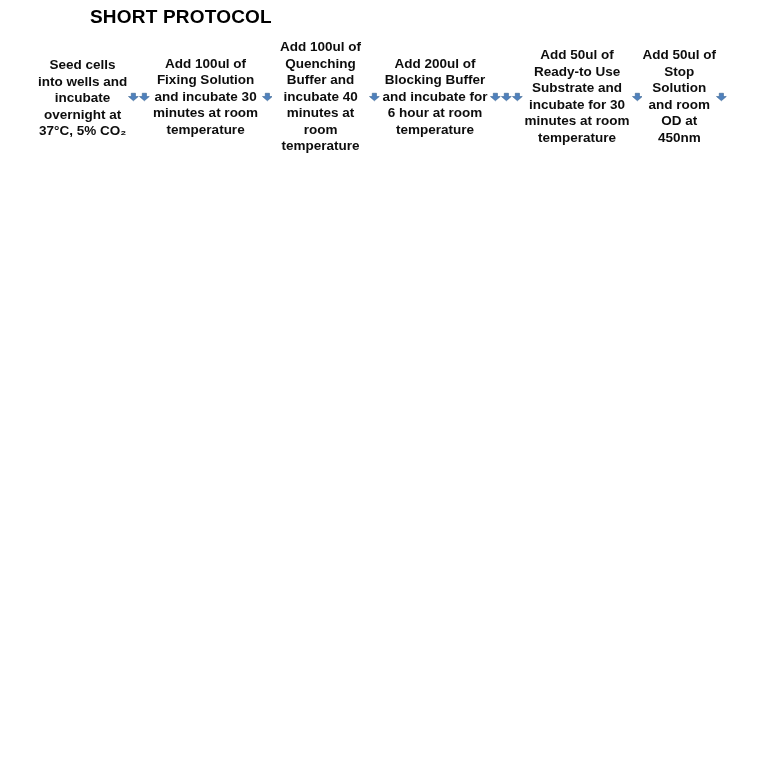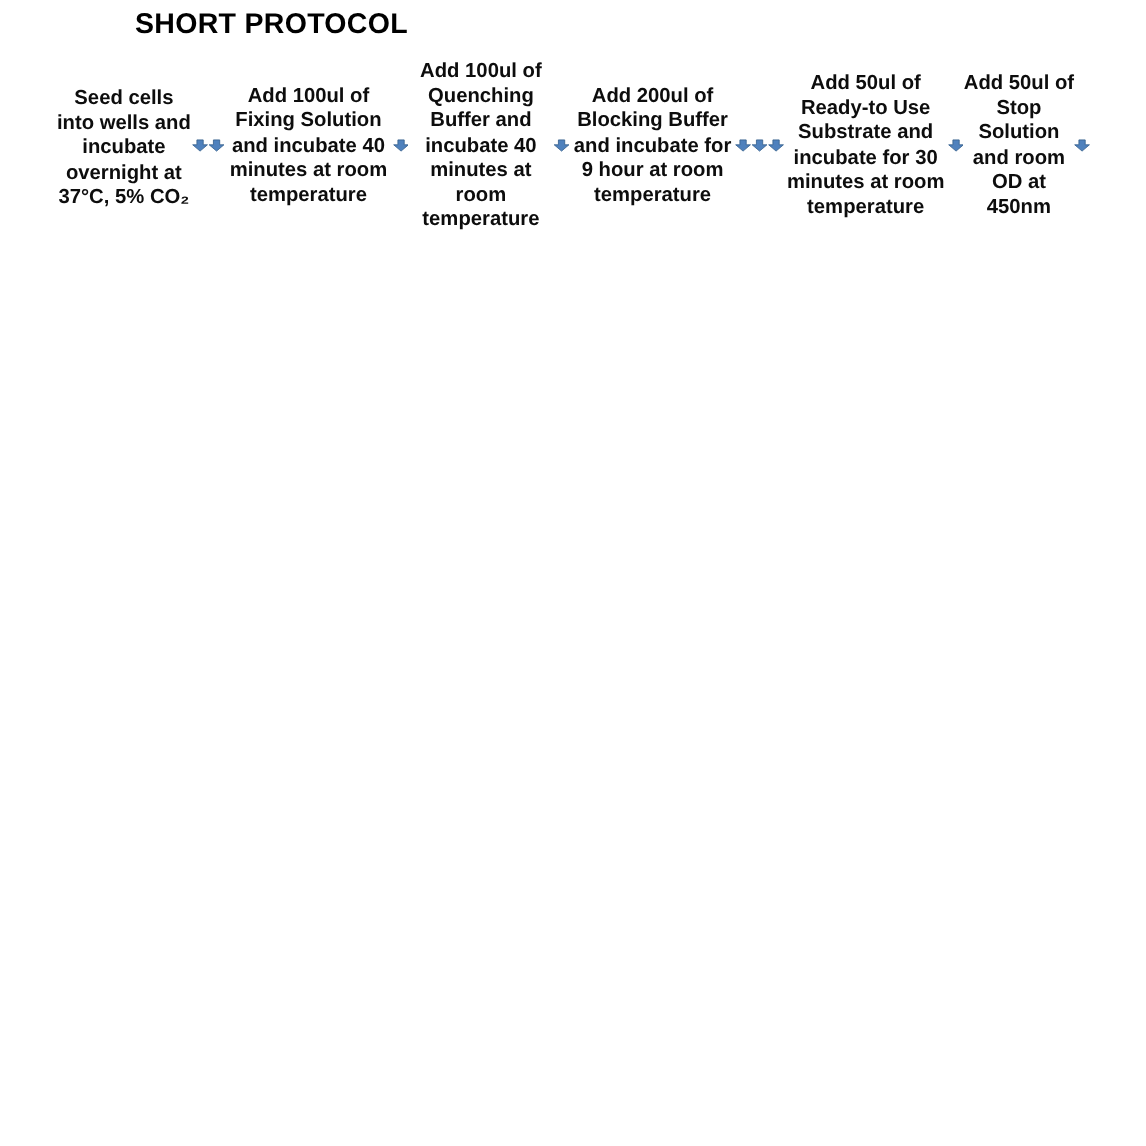--- a/index.html
+++ b/index.html
@@ -56,34 +56,34 @@
 
   <svg class="arrow" viewBox="0 0 46 34" xmlns="http://www.w3.org/2000/svg">
     <path d="M14 1 L32 1 L32 15 L44 15 L23 33 L2 15 L14 15 Z" stroke-width="2.4" stroke-linejoin="round" fill="#4f81bd" stroke="#36618e"></path>
   </svg>
 
 
   <svg class="arrow" viewBox="0 0 46 34" xmlns="http://www.w3.org/2000/svg">
     <path d="M14 1 L32 1 L32 15 L44 15 L23 33 L2 15 L14 15 Z" stroke-width="2.4" stroke-linejoin="round" fill="#4f81bd" stroke="#36618e"></path>
   </svg>
 
-  <div class="step">Add 100ul of Fixing Solution and incubate 40 minutes at room temperature</div>
+  <div class="step">Add 100ul of Fixing Solution and incubate 30 minutes at room temperature</div>
 
   <svg class="arrow" viewBox="0 0 46 34" xmlns="http://www.w3.org/2000/svg">
     <path d="M14 1 L32 1 L32 15 L44 15 L23 33 L2 15 L14 15 Z" stroke-width="2.4" stroke-linejoin="round" fill="#4f81bd" stroke="#36618e"></path>
   </svg>
 
   <div class="step">Add 100ul of Quenching Buffer and incubate 40 minutes at room
 temperature</div>
 
   <svg class="arrow" viewBox="0 0 46 34" xmlns="http://www.w3.org/2000/svg">
     <path d="M14 1 L32 1 L32 15 L44 15 L23 33 L2 15 L14 15 Z" stroke-width="2.4" stroke-linejoin="round" fill="#4f81bd" stroke="#36618e"></path>
   </svg>
 
-  <div class="step">Add 200ul of Blocking Buffer and incubate for 9 hour at room temperature</div>
+  <div class="step">Add 200ul of Blocking Buffer and incubate for 6 hour at room temperature</div>
 
   <svg class="arrow" viewBox="0 0 46 34" xmlns="http://www.w3.org/2000/svg">
     <path d="M14 1 L32 1 L32 15 L44 15 L23 33 L2 15 L14 15 Z" stroke-width="2.4" stroke-linejoin="round" fill="#4f81bd" stroke="#36618e"></path>
   </svg>
 
 
   <svg class="arrow" viewBox="0 0 46 34" xmlns="http://www.w3.org/2000/svg">
     <path d="M14 1 L32 1 L32 15 L44 15 L23 33 L2 15 L14 15 Z" stroke-width="2.4" stroke-linejoin="round" fill="#4f81bd" stroke="#36618e"></path>
   </svg>
 

